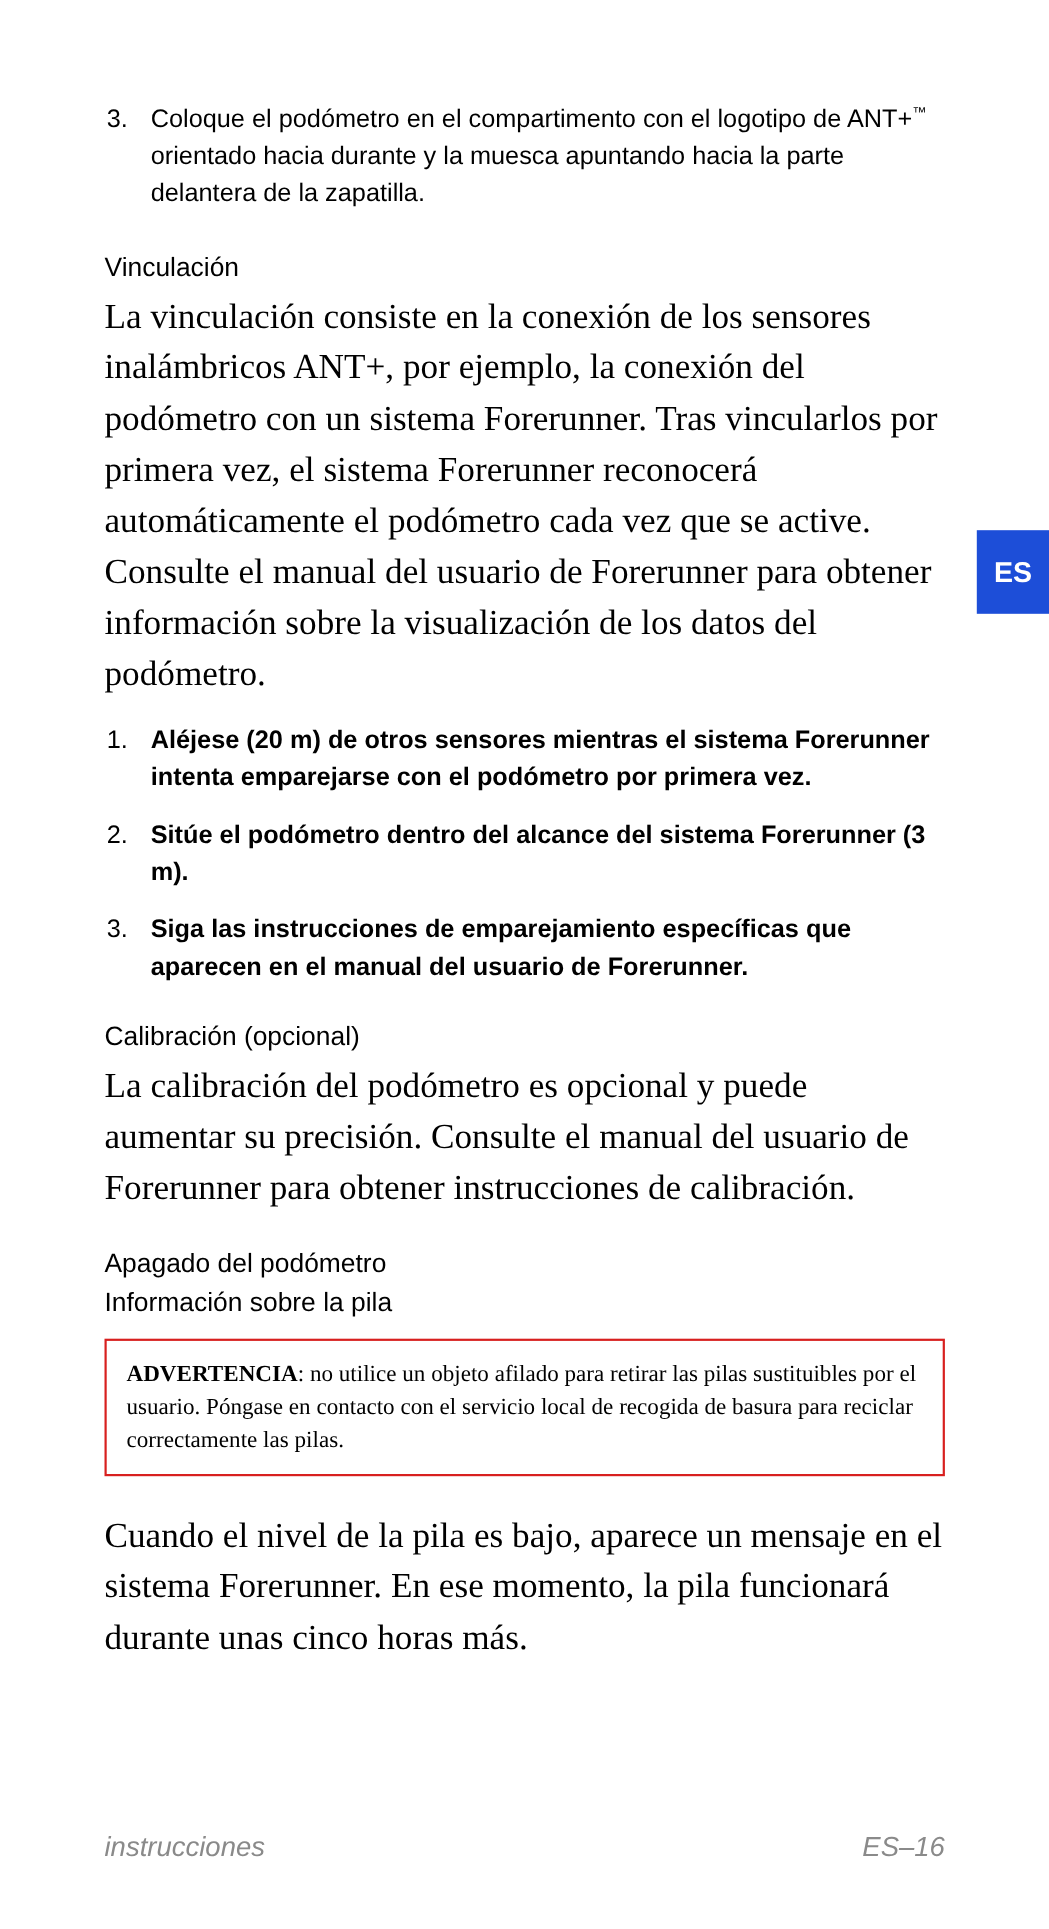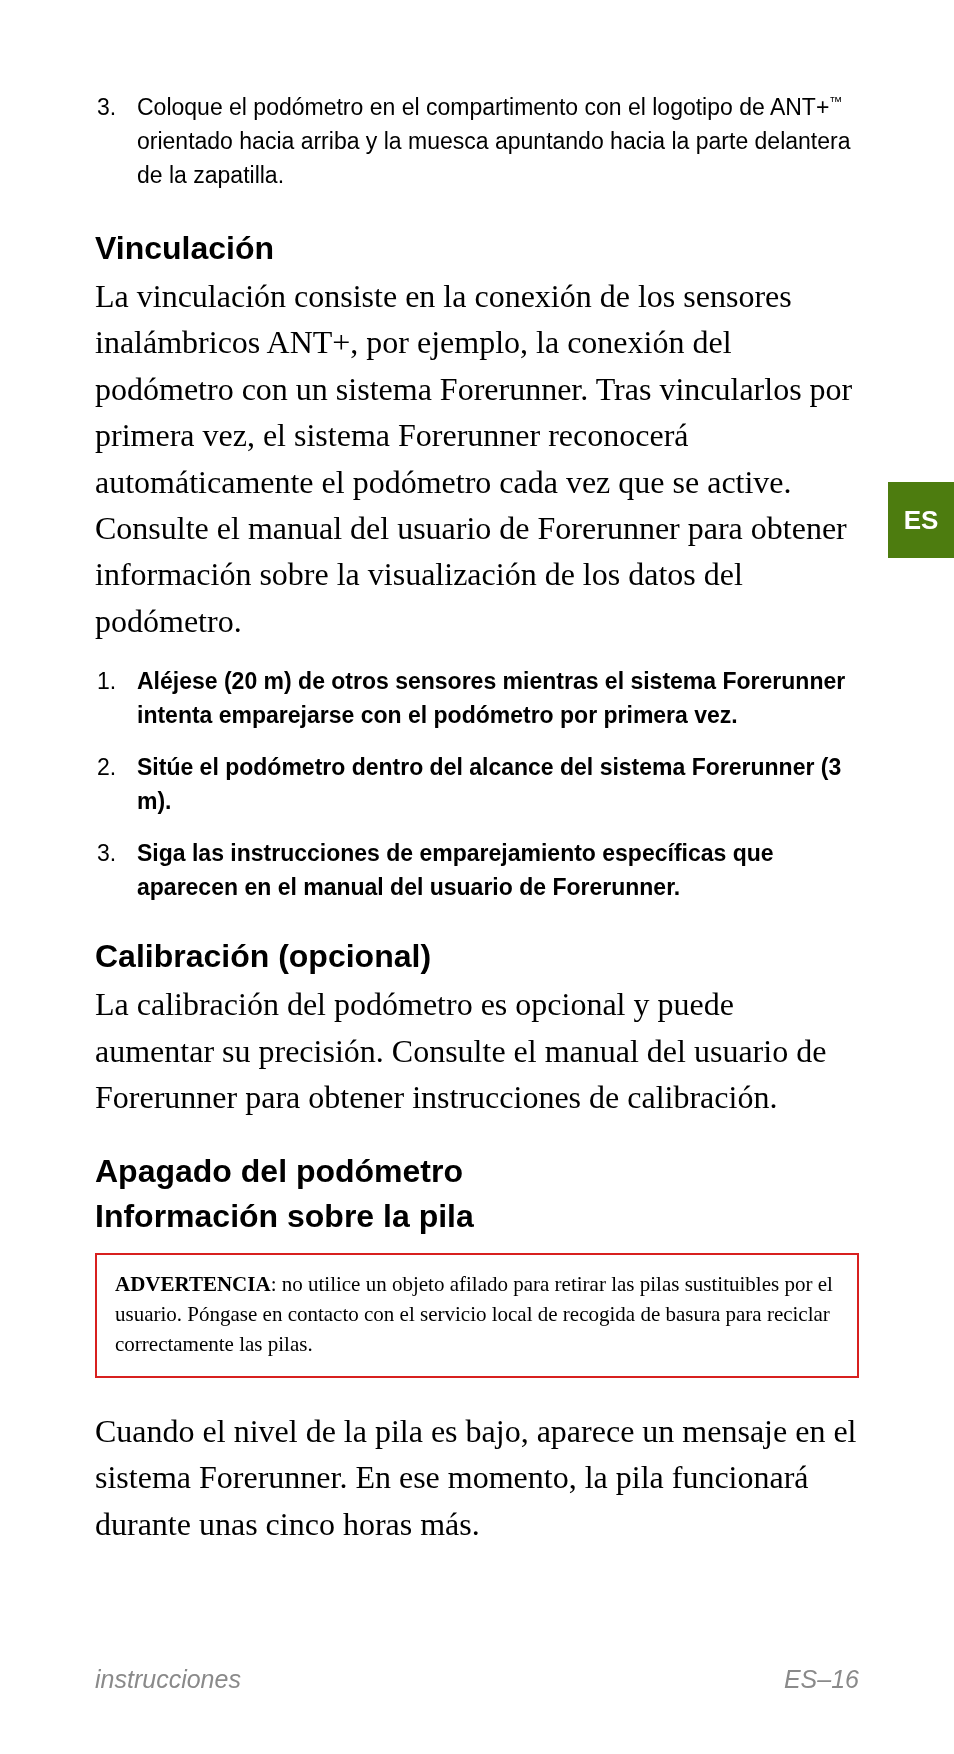--- a/index.html
+++ b/index.html
@@ -37,22 +37,22 @@
     ol.install-list li .txt {
       flex: 1;
     }
     .tm {
       font-size: 13px;
       vertical-align: super;
       line-height: 0;
     }
     h2 {
       font-family: Arial, Helvetica, sans-serif;
-      font-weight: bold;
-      font-size: 32px;
+      font-weight: normal;
+      font-size: 24px;
       margin-bottom: 6px;
       color: #000;
     }
     .body-text {
       font-family: Georgia, 'Times New Roman', serif;
       font-size: 32px;
       line-height: 1.45;
       margin-bottom: 20px;
     }
     ol.numbered-list {
@@ -90,21 +90,21 @@
     .warning-box .warn-label {
       font-weight: bold;
       text-align: right;
     }
     .tab {
       position: absolute;
       right: 0;
       top: 482px;
       width: 66px;
       height: 76px;
-      background: #4d7c0f;
+      background: #1d4ed8;
       color: #fff;
       font-family: Arial, Helvetica, sans-serif;
       font-weight: bold;
       font-size: 26px;
       display: flex;
       align-items: center;
       justify-content: center;
     }
     .footer {
       position: absolute;
@@ -122,21 +122,21 @@
 </head>
 <body>
 
 <div class="tab">ES</div>
 
 <div class="content">
 
   <ol class="install-list">
     <li>
       <span class="num">3.</span>
-      <span class="txt"><span>Coloque el podómetro en el compartimento con el logotipo de ANT+</span><span class="tm">™</span><span> orientado hacia arriba y la muesca apuntando hacia la parte delantera de la zapatilla.</span></span>
+      <span class="txt"><span>Coloque el podómetro en el compartimento con el logotipo de ANT+</span><span class="tm">™</span><span> orientado hacia durante y la muesca apuntando hacia la parte delantera de la zapatilla.</span></span>
     </li>
   </ol>
 
   <div class="section">
     <h2>Vinculación</h2>
     <p class="body-text">La vinculación consiste en la conexión de los sensores inalámbricos ANT+, por ejemplo, la conexión del podómetro con un sistema Forerunner. Tras vincularlos por primera vez, el sistema Forerunner reconocerá automáticamente el podómetro cada vez que se active. Consulte el manual del usuario de Forerunner para obtener información sobre la visualización de los datos del podómetro.</p>
     <ol class="numbered-list">
       <li>
         <span class="num">1.</span>
         <span class="txt">Aléjese (20 m) de otros sensores mientras el sistema Forerunner intenta emparejarse con el podómetro por primera vez.</span>

